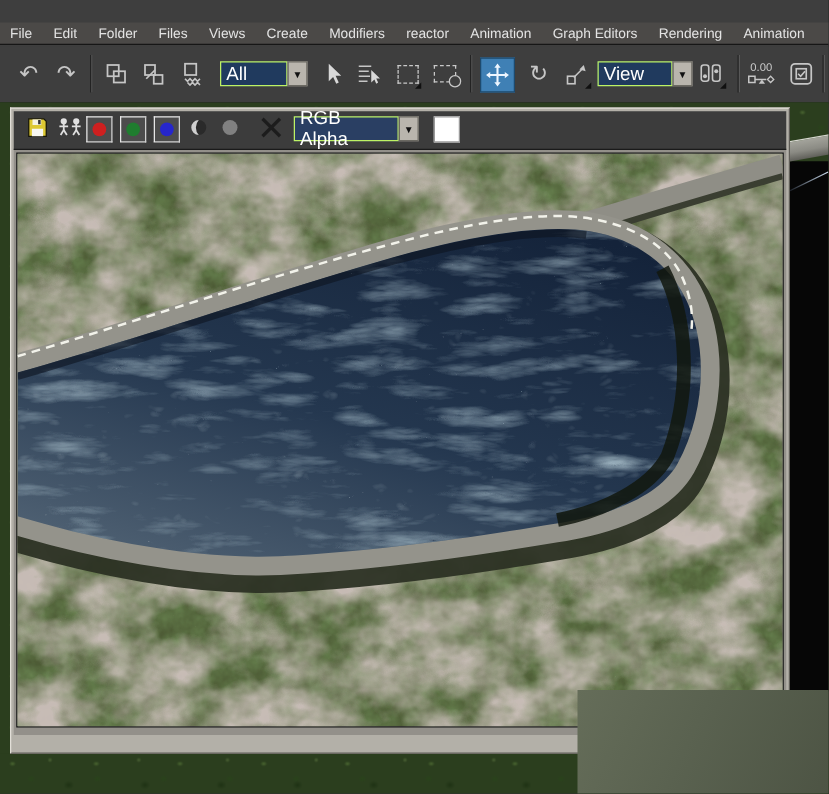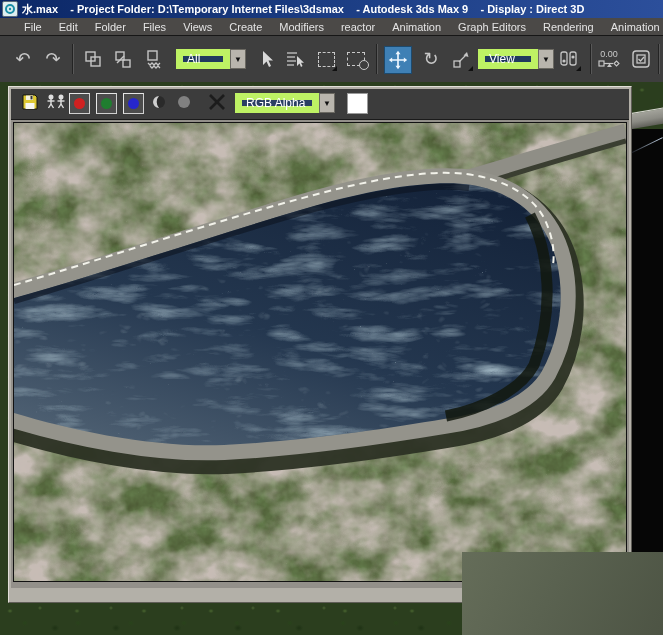--- a/index.html
+++ b/index.html
@@ -10,35 +10,35 @@
   .titlebar{position:absolute;left:0;top:0;width:663px;height:18px;
     background:linear-gradient(90deg,#0b2766 0%,#1d3f86 55%,#2c4f9b 100%);
     display:flex;align-items:center;gap:4px;padding-left:2px;box-sizing:border-box;}
   .titlebar .ttext{color:#fff;font-size:11px;font-weight:bold;white-space:nowrap;overflow:hidden;}
   .appicon{width:14px;height:14px;background:#dfeef0;border:1px solid #5a6a78;border-radius:2px;
     display:flex;align-items:center;justify-content:center;flex:0 0 auto;}
 
   
   .menubar{position:absolute;left:0;top:18px;width:663px;height:18px;background:#4b4947;
     border-bottom:1px solid #161616;display:flex;align-items:center;gap:17px;
-    padding-left:24px;box-sizing:border-box;}
+    padding-left:8px;box-sizing:border-box;}
   .menu-item{color:#e4e4e4;font-size:11px;white-space:nowrap;cursor:default;}
 
   
   .toolbar{position:absolute;left:0;top:37px;width:663px;height:45px;background:#3e3e3e;
     border-bottom:1px solid #0d0d0d;}
   .tbtn{position:absolute;top:9px;width:26px;height:26px;display:flex;align-items:center;
     justify-content:center;color:#c6c6c6;font-size:18px;line-height:1;}
   .tbtn.fly::before{content:'';position:absolute;right:1px;bottom:1px;
     border-left:5px solid transparent;border-bottom:5px solid #101010;}
   .tbtn.active{background:#3f80b5;border:1px solid #1d4a6e;box-sizing:border-box;}
   .tsep{position:absolute;top:7px;width:1px;height:30px;background:#232323;
     border-right:1px solid #585858;}
   .dd{position:absolute;top:12px;height:20px;display:flex;}
-  .dd .field{background:#203a5e;border:7px solid #bef264;color:#fff;font-size:12px;
+  .dd .field{background:#203a5e;border:1px solid #bef264;color:#fff;font-size:15px;
     display:flex;align-items:center;padding:0 4px;box-sizing:border-box;flex:1;}
   .dd .dbtn{width:16px;background:#b9b5ad;border:1px solid #6b6962;color:#111;font-size:8px;
     display:flex;align-items:center;justify-content:center;box-sizing:border-box;}
   .icon-dashedrect{width:15px;height:13px;border:1px dashed #c9c9c9;}
   .icon-wincross{position:relative;width:16px;height:12px;border:1px dashed #c9c9c9;}
   .icon-wincross i{position:absolute;right:-5px;bottom:-5px;width:8px;height:8px;
     border:1px solid #c9c9c9;border-radius:50%;background:#3e3e3e;display:block;}
   .snapw{display:flex;flex-direction:column;align-items:center;color:#c9c9c9;}
   .snapw .num{font-size:9px;line-height:10px;text-align:right;}
 
@@ -89,29 +89,20 @@
 
   
   .overlay-rect{position:absolute;left:462px;top:552px;width:201px;height:83px;z-index:20;
     background:linear-gradient(115deg,#656d59 0%,#5a6250 45%,#4d5444 100%);}
 </style>
 </head>
 <body>
 
 <div class="screen">
 
-  <div class="titlebar">
-    <span class="appicon">
-      <svg width="10" height="10" viewBox="0 0 10 10">
-          <circle cx="5" cy="5" r="4" fill="none" stroke="#1a8da6" stroke-width="2"></circle>
-          <circle cx="5" cy="5" r="1.2" fill="#1a8da6"></circle>
-        </svg>
-    </span>
-    <span class="ttext">水.max&nbsp;&nbsp;&nbsp;&nbsp;- Project Folder: D:\Temporary Internet Files\3dsmax&nbsp;&nbsp;&nbsp;&nbsp;- Autodesk 3ds Max 9&nbsp;&nbsp;&nbsp;&nbsp;- Display : Direct 3D</span>
-  </div>
 
   <div class="menubar">
     <span class="menu-item">File</span>
     <span class="menu-item">Edit</span>
     <span class="menu-item">Folder</span>
     <span class="menu-item">Files</span>
     <span class="menu-item">Views</span>
     <span class="menu-item">Create</span>
     <span class="menu-item">Modifiers</span>
     <span class="menu-item">reactor</span>

